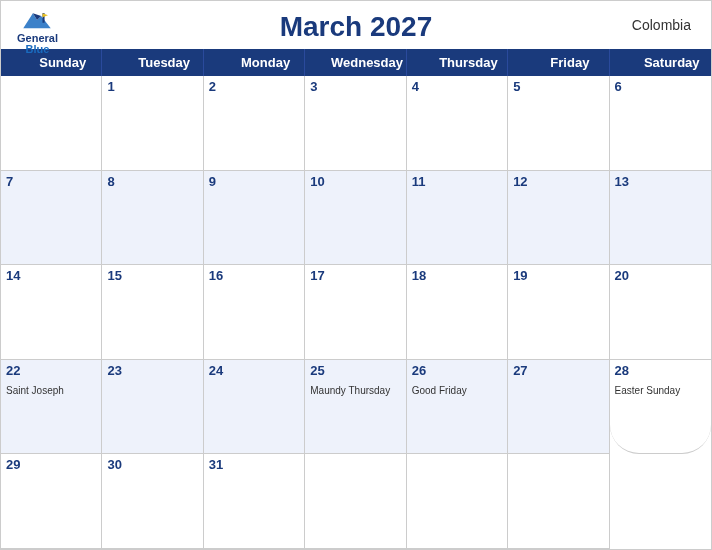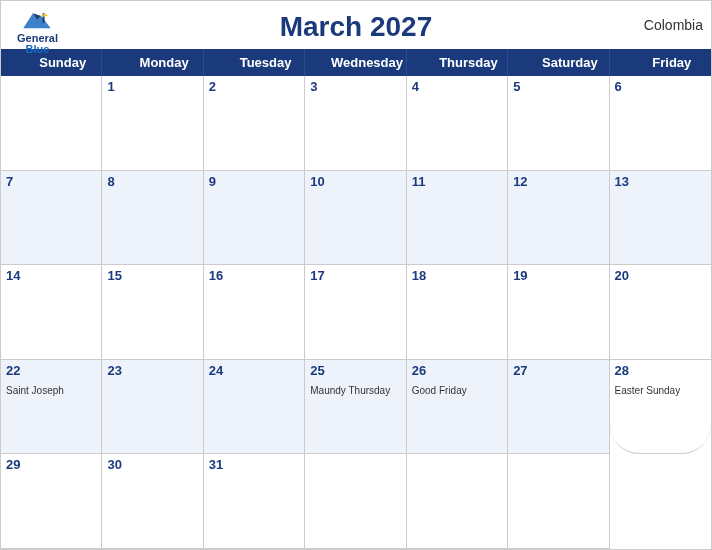--- a/index.html
+++ b/index.html
@@ -51,21 +51,21 @@
       margin-bottom: 2px;
     }
     .calendar-title {
       font-size: 28px;
       font-weight: bold;
       color: #1a3a7c;
       text-align: center;
     }
     .country-label {
       position: absolute;
-      right: 8px;
+      right: 20px;
       top: 50%;
       transform: translateY(-50%);
       font-size: 14px;
       color: #333;
     }
     .day-headers {
       display: grid;
       grid-template-columns: repeat(7, 1fr);
       background: #1a3a7c;
     }
@@ -126,26 +126,26 @@
       </svg>
       <span class="logo-text-general">General</span>
       <span class="logo-text-blue">Blue</span>
     </div>
     <h1 class="calendar-title">March 2027</h1>
     <span class="country-label">Colombia</span>
   </div>
 
   <div class="day-headers">
     <div class="day-header">Sunday</div>
+    <div class="day-header">Tuesday</div>
     <div class="day-header">Monday</div>
-    <div class="day-header">Tuesday</div>
     <div class="day-header">Wednesday</div>
     <div class="day-header">Thursday</div>
+    <div class="day-header">Friday</div>
     <div class="day-header">Saturday</div>
-    <div class="day-header">Friday</div>
   </div>
 
   <div class="calendar-grid" id="calendar-grid">
   <div class="calendar-cell" style="background: rgb(255, 255, 255);"></div>
       <div class="calendar-cell" style="background: rgb(255, 255, 255);">
         <span class="cell-date">1</span>
       </div>
       <div class="calendar-cell" style="background: rgb(255, 255, 255);">
         <span class="cell-date">2</span>
       </div>

